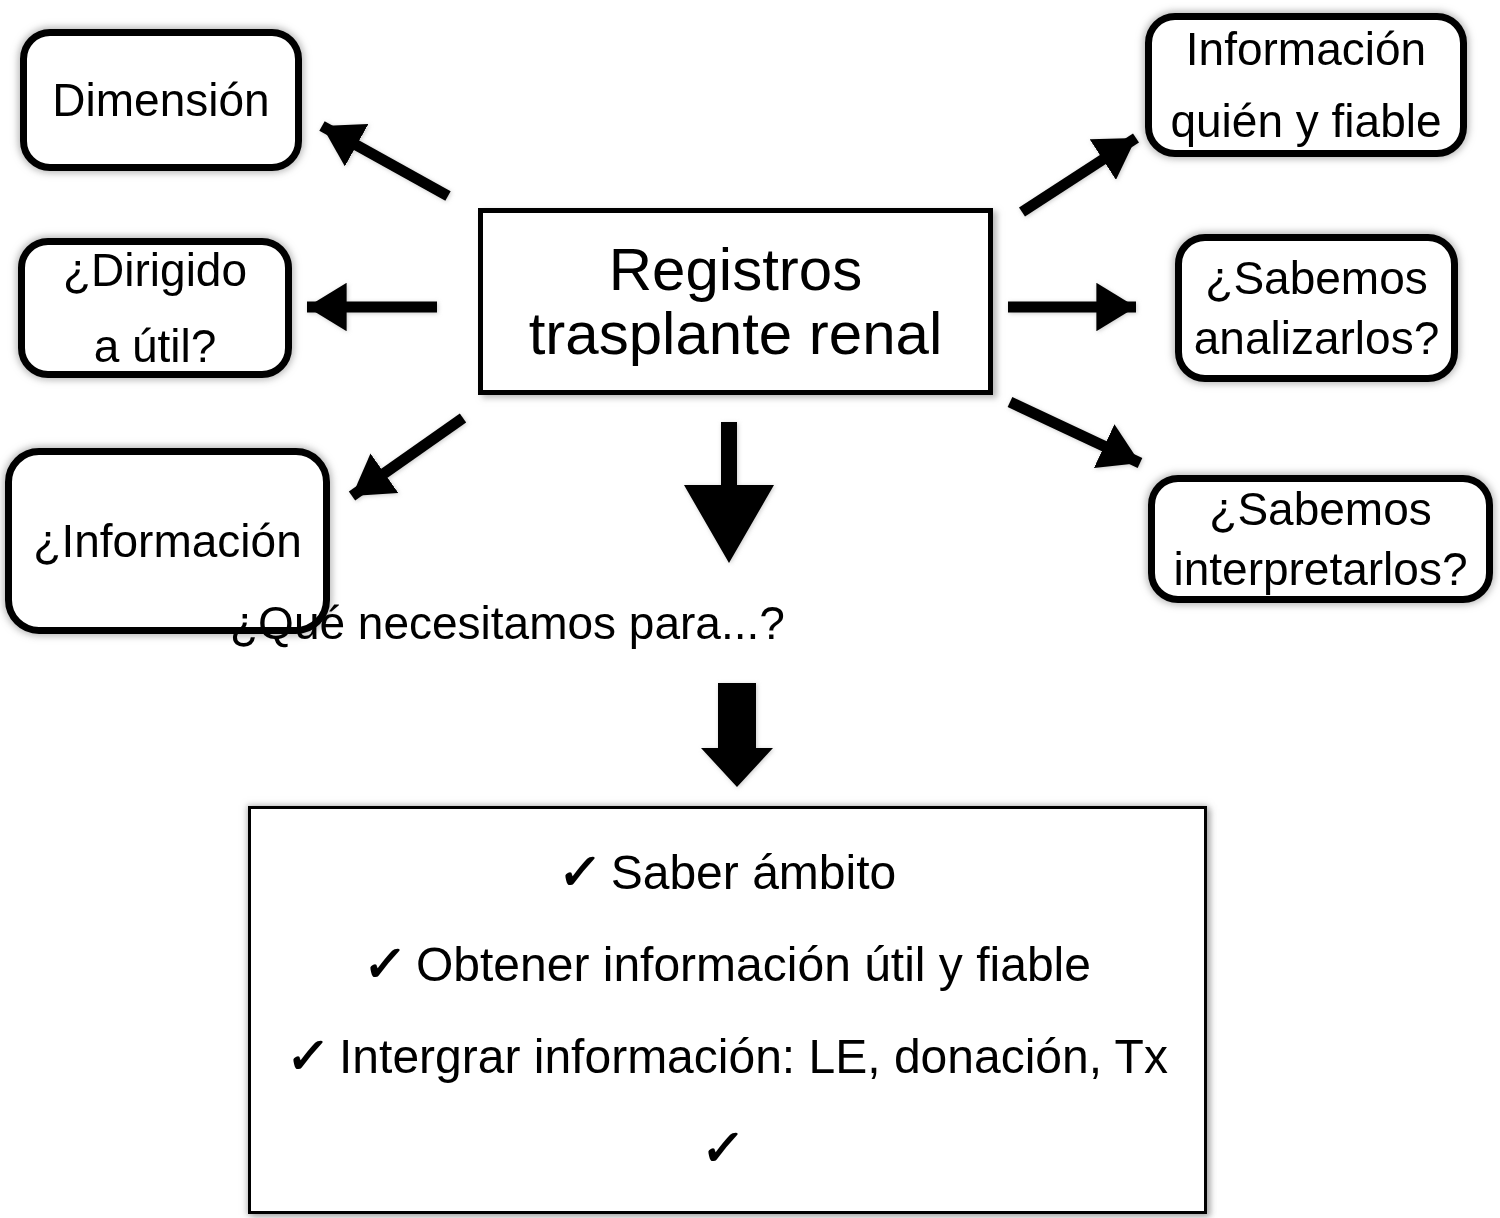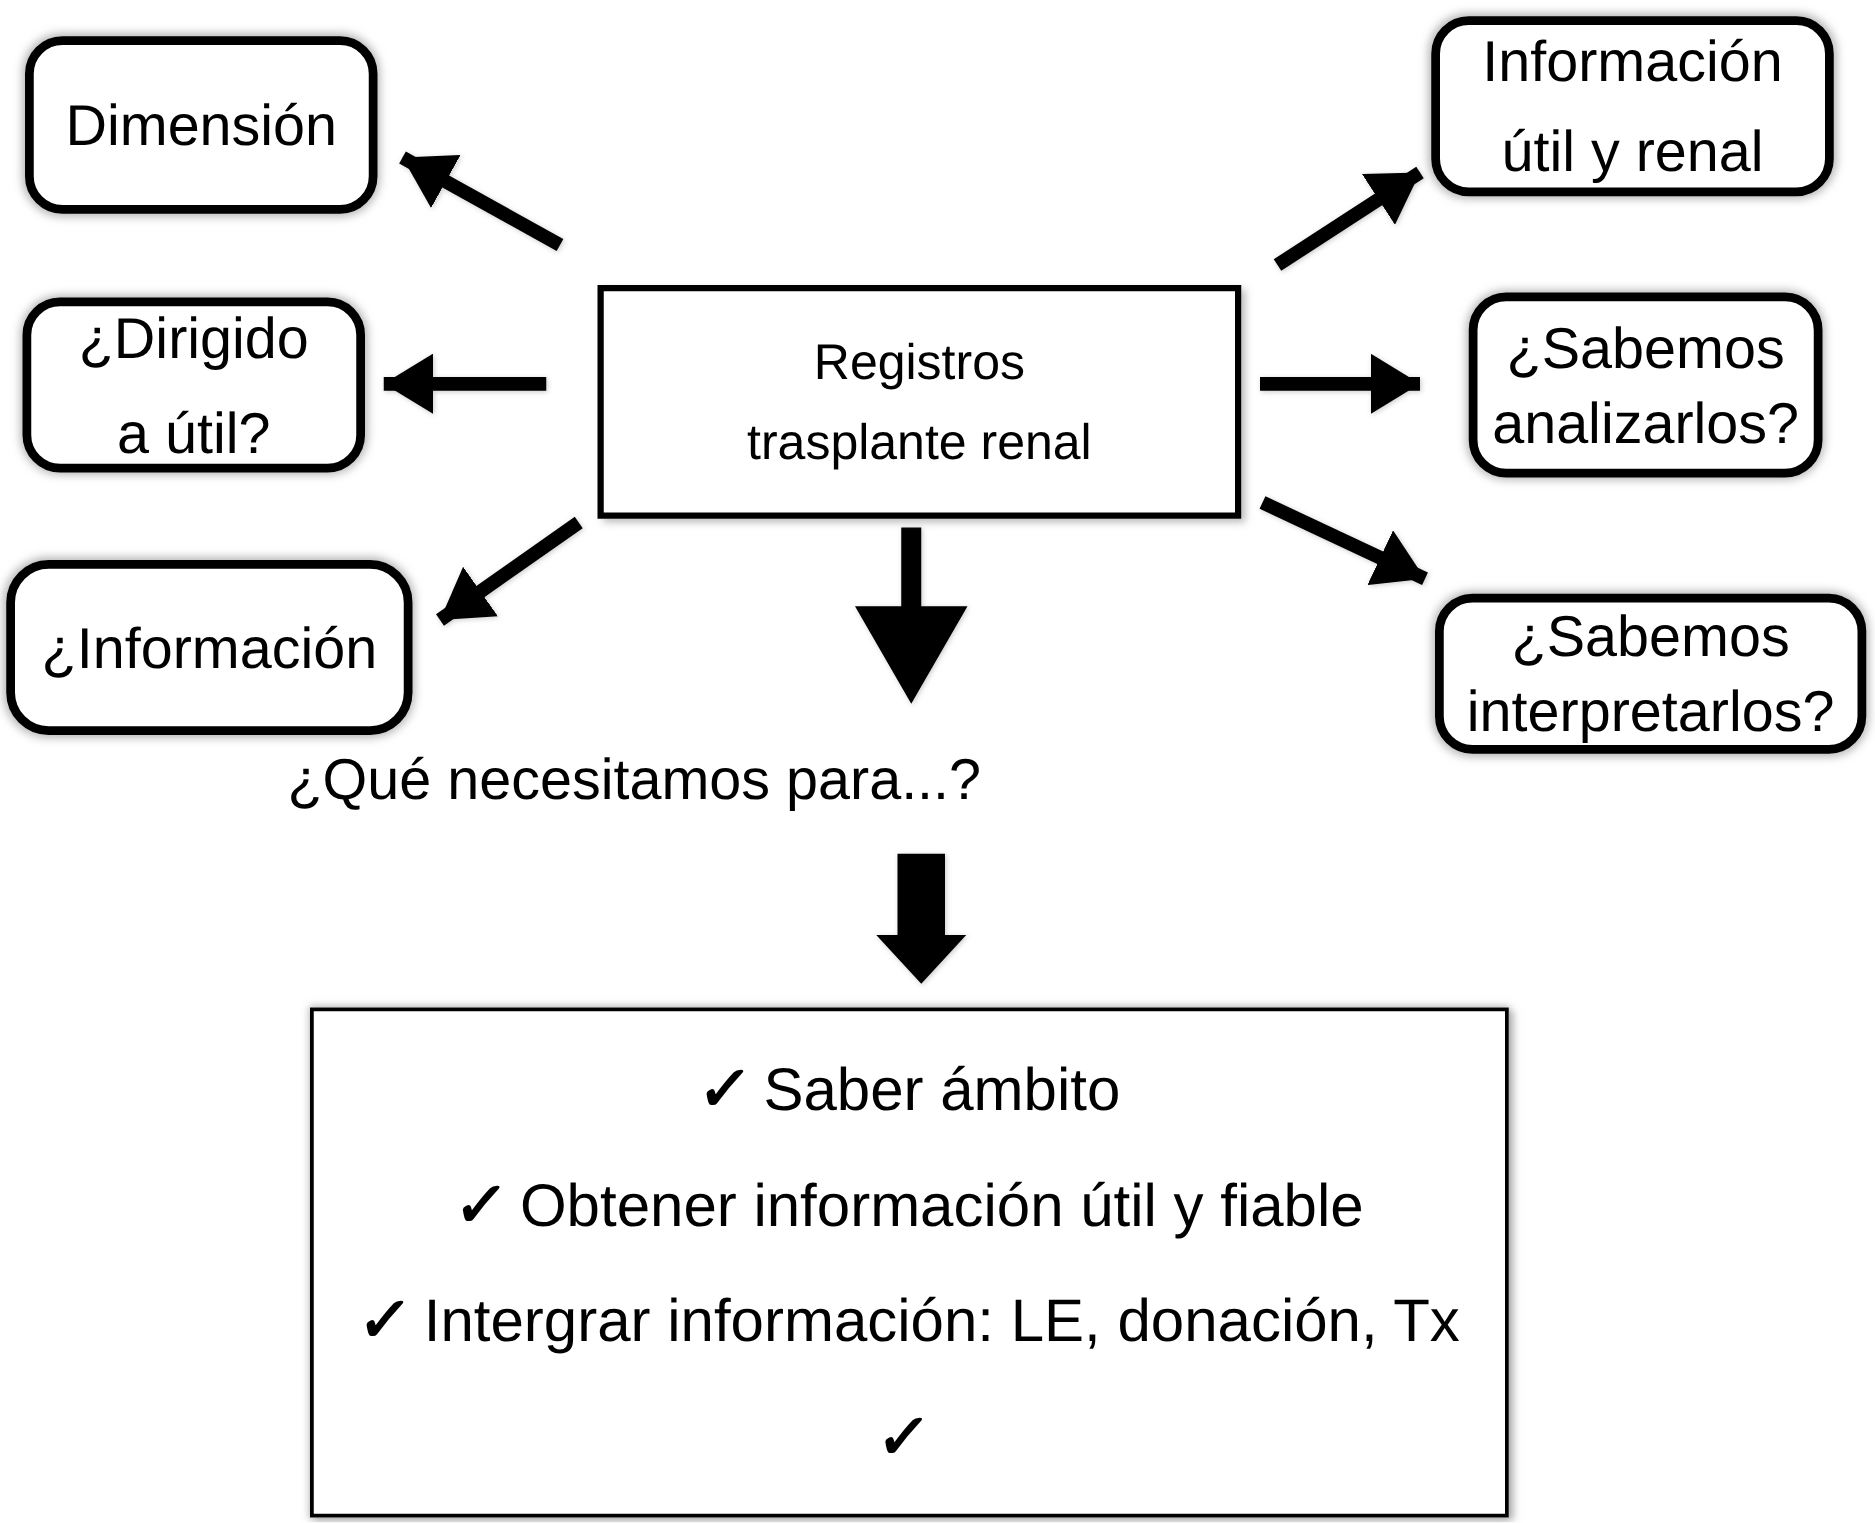--- a/index.html
+++ b/index.html
@@ -34,29 +34,28 @@
     left: 478px; top: 208px;
     width: 515px; height: 187px;
     background: #ffffff;
     border: 5px solid #000000;
     box-shadow: 4px 3px 6px rgba(140,140,140,0.6);
     display: flex;
     flex-direction: column;
     align-items: center;
     justify-content: center;
     text-align: center;
-    font-size: 40px;
+    font-size: 60px;
     line-height: 64px;
     white-space: nowrap;
     box-sizing: border-box;
-    margin-top: 20px;
   }
   .box-dimension     { left: 20px;   top: 29px;  width: 282px; height: 142px; box-sizing: border-box; }
   .box-dirigido      { left: 18px;   top: 238px; width: 274px; height: 140px; box-sizing: border-box; gap: 16px; }
-  .box-integrada     { left: 5px;    top: 448px; width: 325px; height: 140px; box-sizing: border-box; border-radius: 34px; }
+  .box-integrada     { left: 5px;    top: 448px; width: 325px; height: 186px; box-sizing: border-box; border-radius: 34px; }
   .box-util          { left: 1145px; top: 13px;  width: 322px; height: 144px; box-sizing: border-box; gap: 12px; }
   .box-analizar      { left: 1175px; top: 234px; width: 283px; height: 148px; box-sizing: border-box; }
   .box-interpretar   { left: 1148px; top: 475px; width: 345px; height: 128px; box-sizing: border-box; }
   .question {
     position: absolute;
     left: 230px; top: 588px;
     width: 1000px;
     font-size: 46px;
     line-height: 70px;
     white-space: nowrap;
@@ -123,21 +122,21 @@
   <div class="rbox box-dirigido">
     <span>¿Dirigido</span>
     <span>a útil?</span>
   </div>
   <div class="rbox box-integrada">
     <span>¿Información</span>
   </div>
 
   <div class="rbox box-util">
     <span>Información</span>
-    <span>útil y renal</span>
+    <span>quién y fiable</span>
   </div>
   <div class="rbox box-analizar">
     <span>¿Sabemos</span>
     <span>analizarlos?</span>
   </div>
   <div class="rbox box-interpretar">
     <span>¿Sabemos</span>
     <span>interpretarlos?</span>
   </div>
 

